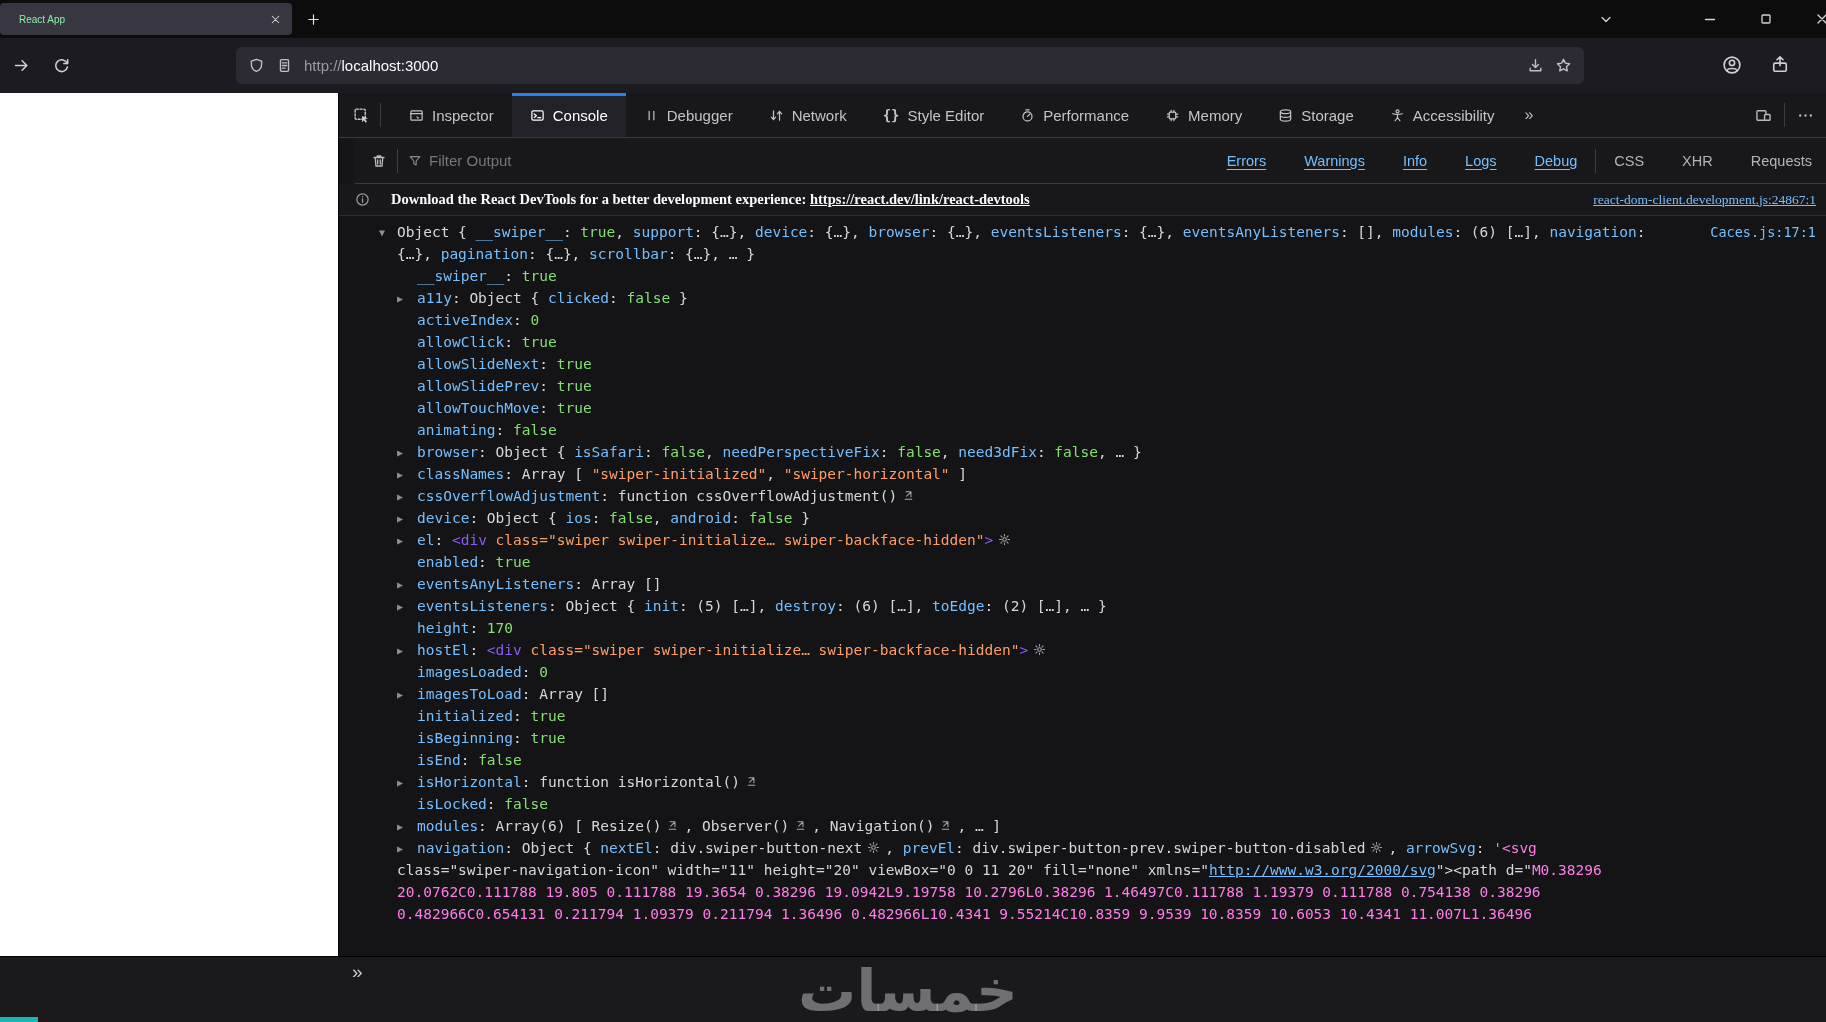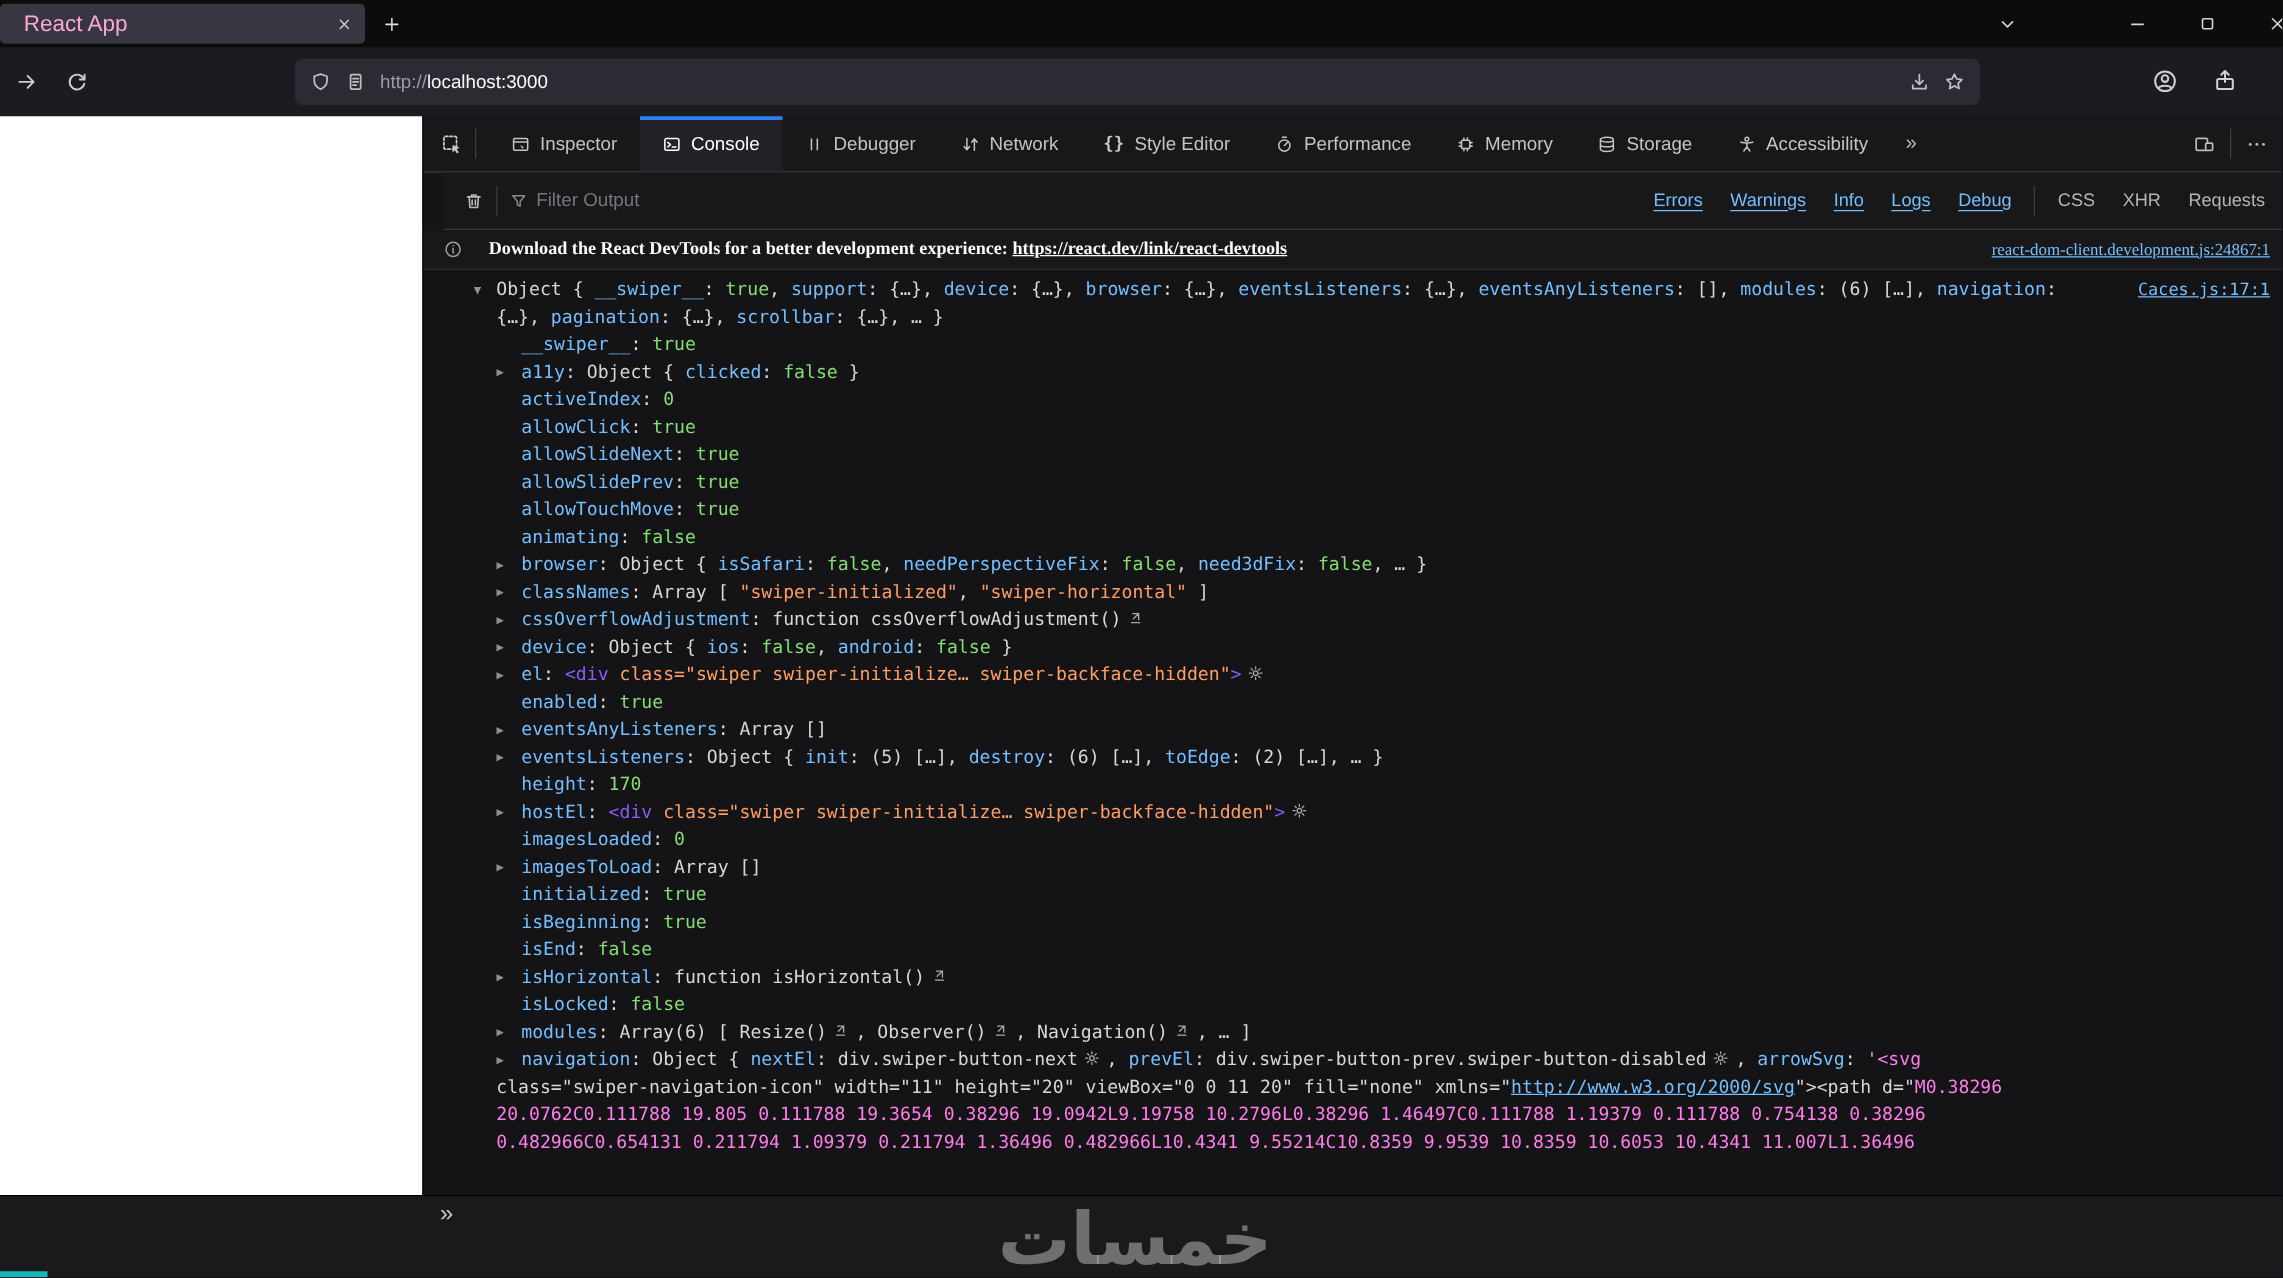--- a/index.html
+++ b/index.html
@@ -2,21 +2,21 @@
 <html><head>
 <meta charset="utf-8">
 <style>
   html,body{margin:0;padding:0;background:#101014;}
   .screen{position:relative;width:1826px;height:1022px;overflow:hidden;background:#1c1b22;
           font-family:"Liberation Sans",sans-serif;cursor:default;}
   
   .tabbar{position:relative;height:38px;background:#0c0c0d;display:flex;align-items:center;}
   .tab{margin:3px 0;width:272px;height:32px;border-radius:4px;background:#383741;
        display:flex;align-items:center;padding:0 10px;gap:9px;}
-  .tab-title{flex:1;font-size:18px;color:#f9a8d4;white-space:nowrap;overflow:hidden;}
+  .tab-title{flex:1;font-size:10px;color:#86efac;white-space:nowrap;overflow:hidden;}
   .tab-close{color:#d0d0d4;}
   .tab-close svg{width:13px;height:13px;}
   .newtab{margin-left:14px;color:#e0e0e3;}
   .newtab svg{width:15px;height:15px;}
   .wc{position:absolute;top:11px;color:#d4d4d8;}
   .wc svg{width:16px;height:16px;}
   .wc-chevron{left:1598px;}
   .wc-min{left:1702px;}
   .wc-max{left:1758px;}
   .wc-close{left:1814px;}
@@ -59,21 +59,21 @@
   .dt-right .ic svg{width:17px;height:17px;}
   
   .dt-filter{height:45px;flex:0 0 45px;background:#18181a;border-bottom:1px solid #3a3a3e;
              display:flex;align-items:center;margin-left:16px;}
   .dt-trash{margin-left:16px;color:#b9b9be;}
   .dt-trash svg{width:16px;height:16px;}
   .funnel{color:#8a8a8f;}
   .funnel svg{width:14px;height:14px;}
   .filter-ph{color:#76767c;font-size:15px;margin-left:7px;}
   .filter-right{margin-left:auto;display:flex;align-items:center;padding-right:14px;}
-  .fgroup{display:flex;gap:22px;}
+  .fgroup{display:flex;gap:38px;}
   .fgroup.blue span{color:#75bfff;text-decoration:underline;text-underline-offset:3px;font-size:14.5px;}
   .fgroup.gray span{color:#b4b4b9;font-size:14.5px;}
   .filter-right .vsep{margin:0 18px;}
   
   .dt-notice{height:31px;flex:0 0 31px;background:#18181a;border-bottom:1px solid #2e2e32;
              display:flex;align-items:center;font-family:Liberation Serif, serif;gap:11px;}
   .dt-info{margin-left:16px;color:#9d9da2;}
   .dt-info svg{width:15px;height:15px;}
   .notice-text{margin-left:10px;font-size:14.5px;font-weight:700;color:#fbfbfe;white-space:pre;}
   .notice-link{text-decoration:underline;cursor:pointer;}
@@ -82,21 +82,21 @@
   
   .dt-console{flex:1;min-height:0;overflow:hidden;background:#141417;padding-top:5px;
               font-family:"DejaVu Sans Mono",monospace;font-size:14.5px;color:#d7d7db;}
   .console-row{display:flex;line-height:22px;height:22px;}
   .row-root{padding-left:40px;}
   .row-prop{padding-left:58px;}
   .row-cont{padding-left:58px;}
   .row-content{flex:1 1 auto;min-width:0;overflow:hidden;white-space:pre;}
   .tw{display:inline-block;width:20px;color:#8f8f94;font-size:10px;vertical-align:1px;}
   .tw.root{width:18px;}
-  .src{flex:0 0 auto;padding:0 10px 0 8px;color:#75bfff;text-decoration:underline;
+  .src{flex:0 0 auto;padding:0 10px 0 8px;color:#75bfff;
        font-size:13.5px;cursor:pointer;}
   .tk-p{color:#d7d7db;}
   .tk-k{color:#75bfff;}
   .tk-b{color:#86de74;}
   .tk-s{color:#ff9d67;}
   .tk-m{color:#ff7de9;}
   .tk-t{color:#8b5cf6;}
   .tk-l{color:#75bfff;text-decoration:underline;cursor:pointer;}
   .inline-ic{display:inline-block;margin:0 5px;color:#a7a7ab;vertical-align:-1px;}
   .inline-ic svg{width:13px;height:13px;}

